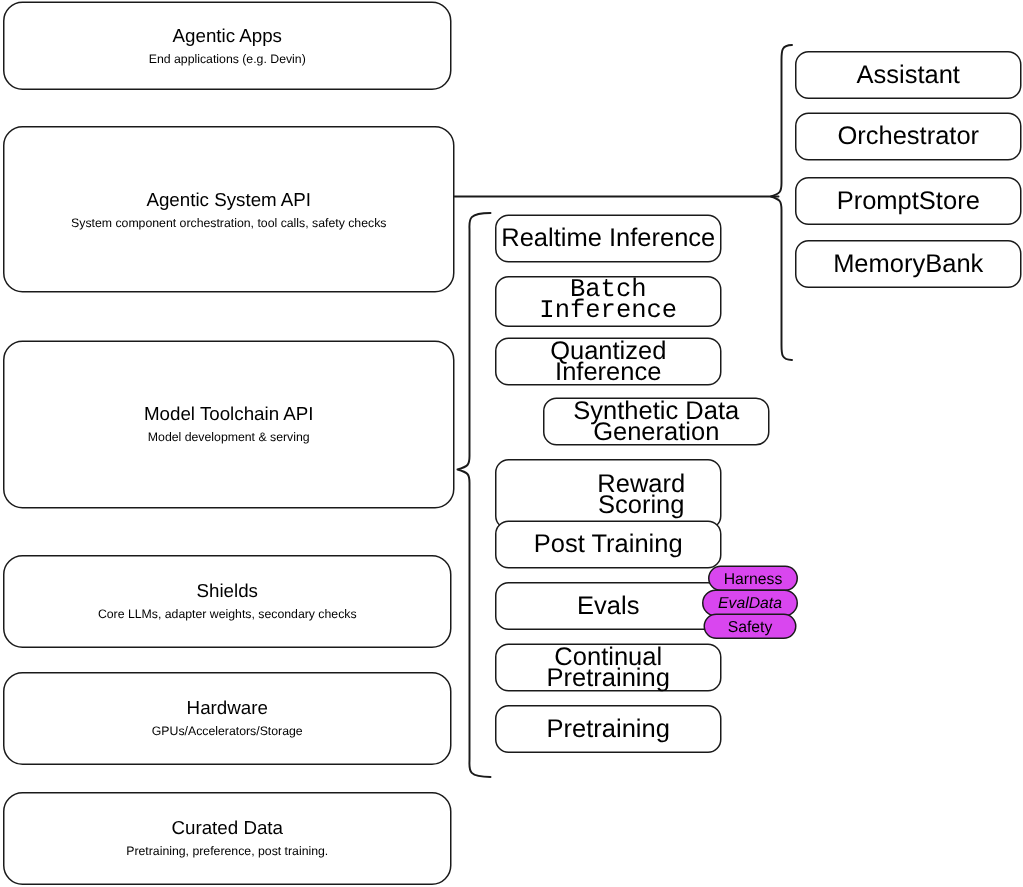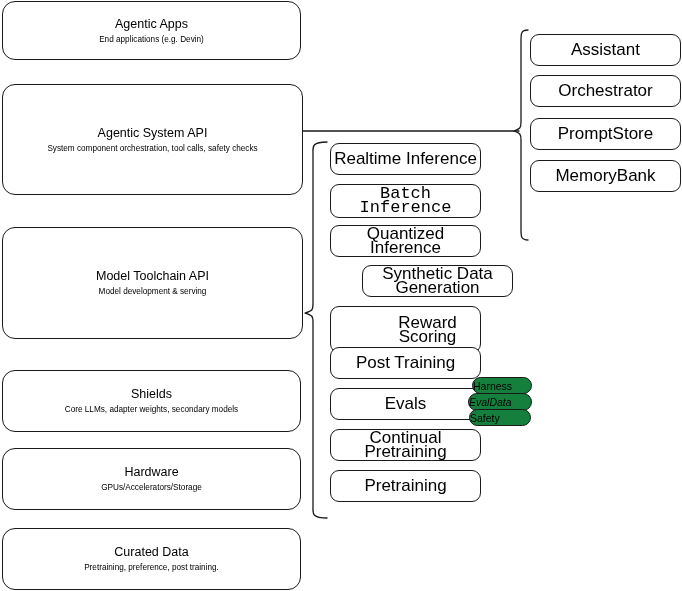--- a/index.html
+++ b/index.html
@@ -53,25 +53,25 @@
   .cap {
     border-radius: 9px;
     font-size: 17px;
     line-height: 14px;
   }
   
   .tag {
     position: absolute;
     box-sizing: border-box;
     border: 1.3px solid #1a1a1a;
-    background: #15803d;
+    background: #d946ef;
     border-radius: 9px;
     display: flex;
     align-items: center;
-    justify-content: flex-start;
+    justify-content: center;
     font-size: 10.5px;
     line-height: 12px;
     color: #000;
     z-index: 5;
   }
   
   #braces {
     position: absolute;
     left: 0; top: 0;
     width: 682px;
@@ -123,21 +123,21 @@
     <div class="subtitle">System component orchestration, tool calls, safety checks</div>
   </div>
 
   <div class="node layer" style="left:2px; top:227px; width:301px; height:112px;">
     <div class="title">Model Toolchain API</div>
     <div class="subtitle">Model development &amp; serving</div>
   </div>
 
   <div class="node layer" style="left:2px; top:370px; width:299px; height:62px;">
     <div class="title">Shields</div>
-    <div class="subtitle">Core LLMs, adapter weights, secondary models</div>
+    <div class="subtitle">Core LLMs, adapter weights, secondary checks</div>
   </div>
 
   <div class="node layer" style="left:2px; top:448px; width:299px; height:62px;">
     <div class="title">Hardware</div>
     <div class="subtitle">GPUs/Accelerators/Storage</div>
   </div>
 
   <div class="node layer" style="left:2px; top:528px; width:299px; height:62px;">
     <div class="title">Curated Data</div>
     <div class="subtitle">Pretraining, preference, post training.</div>

